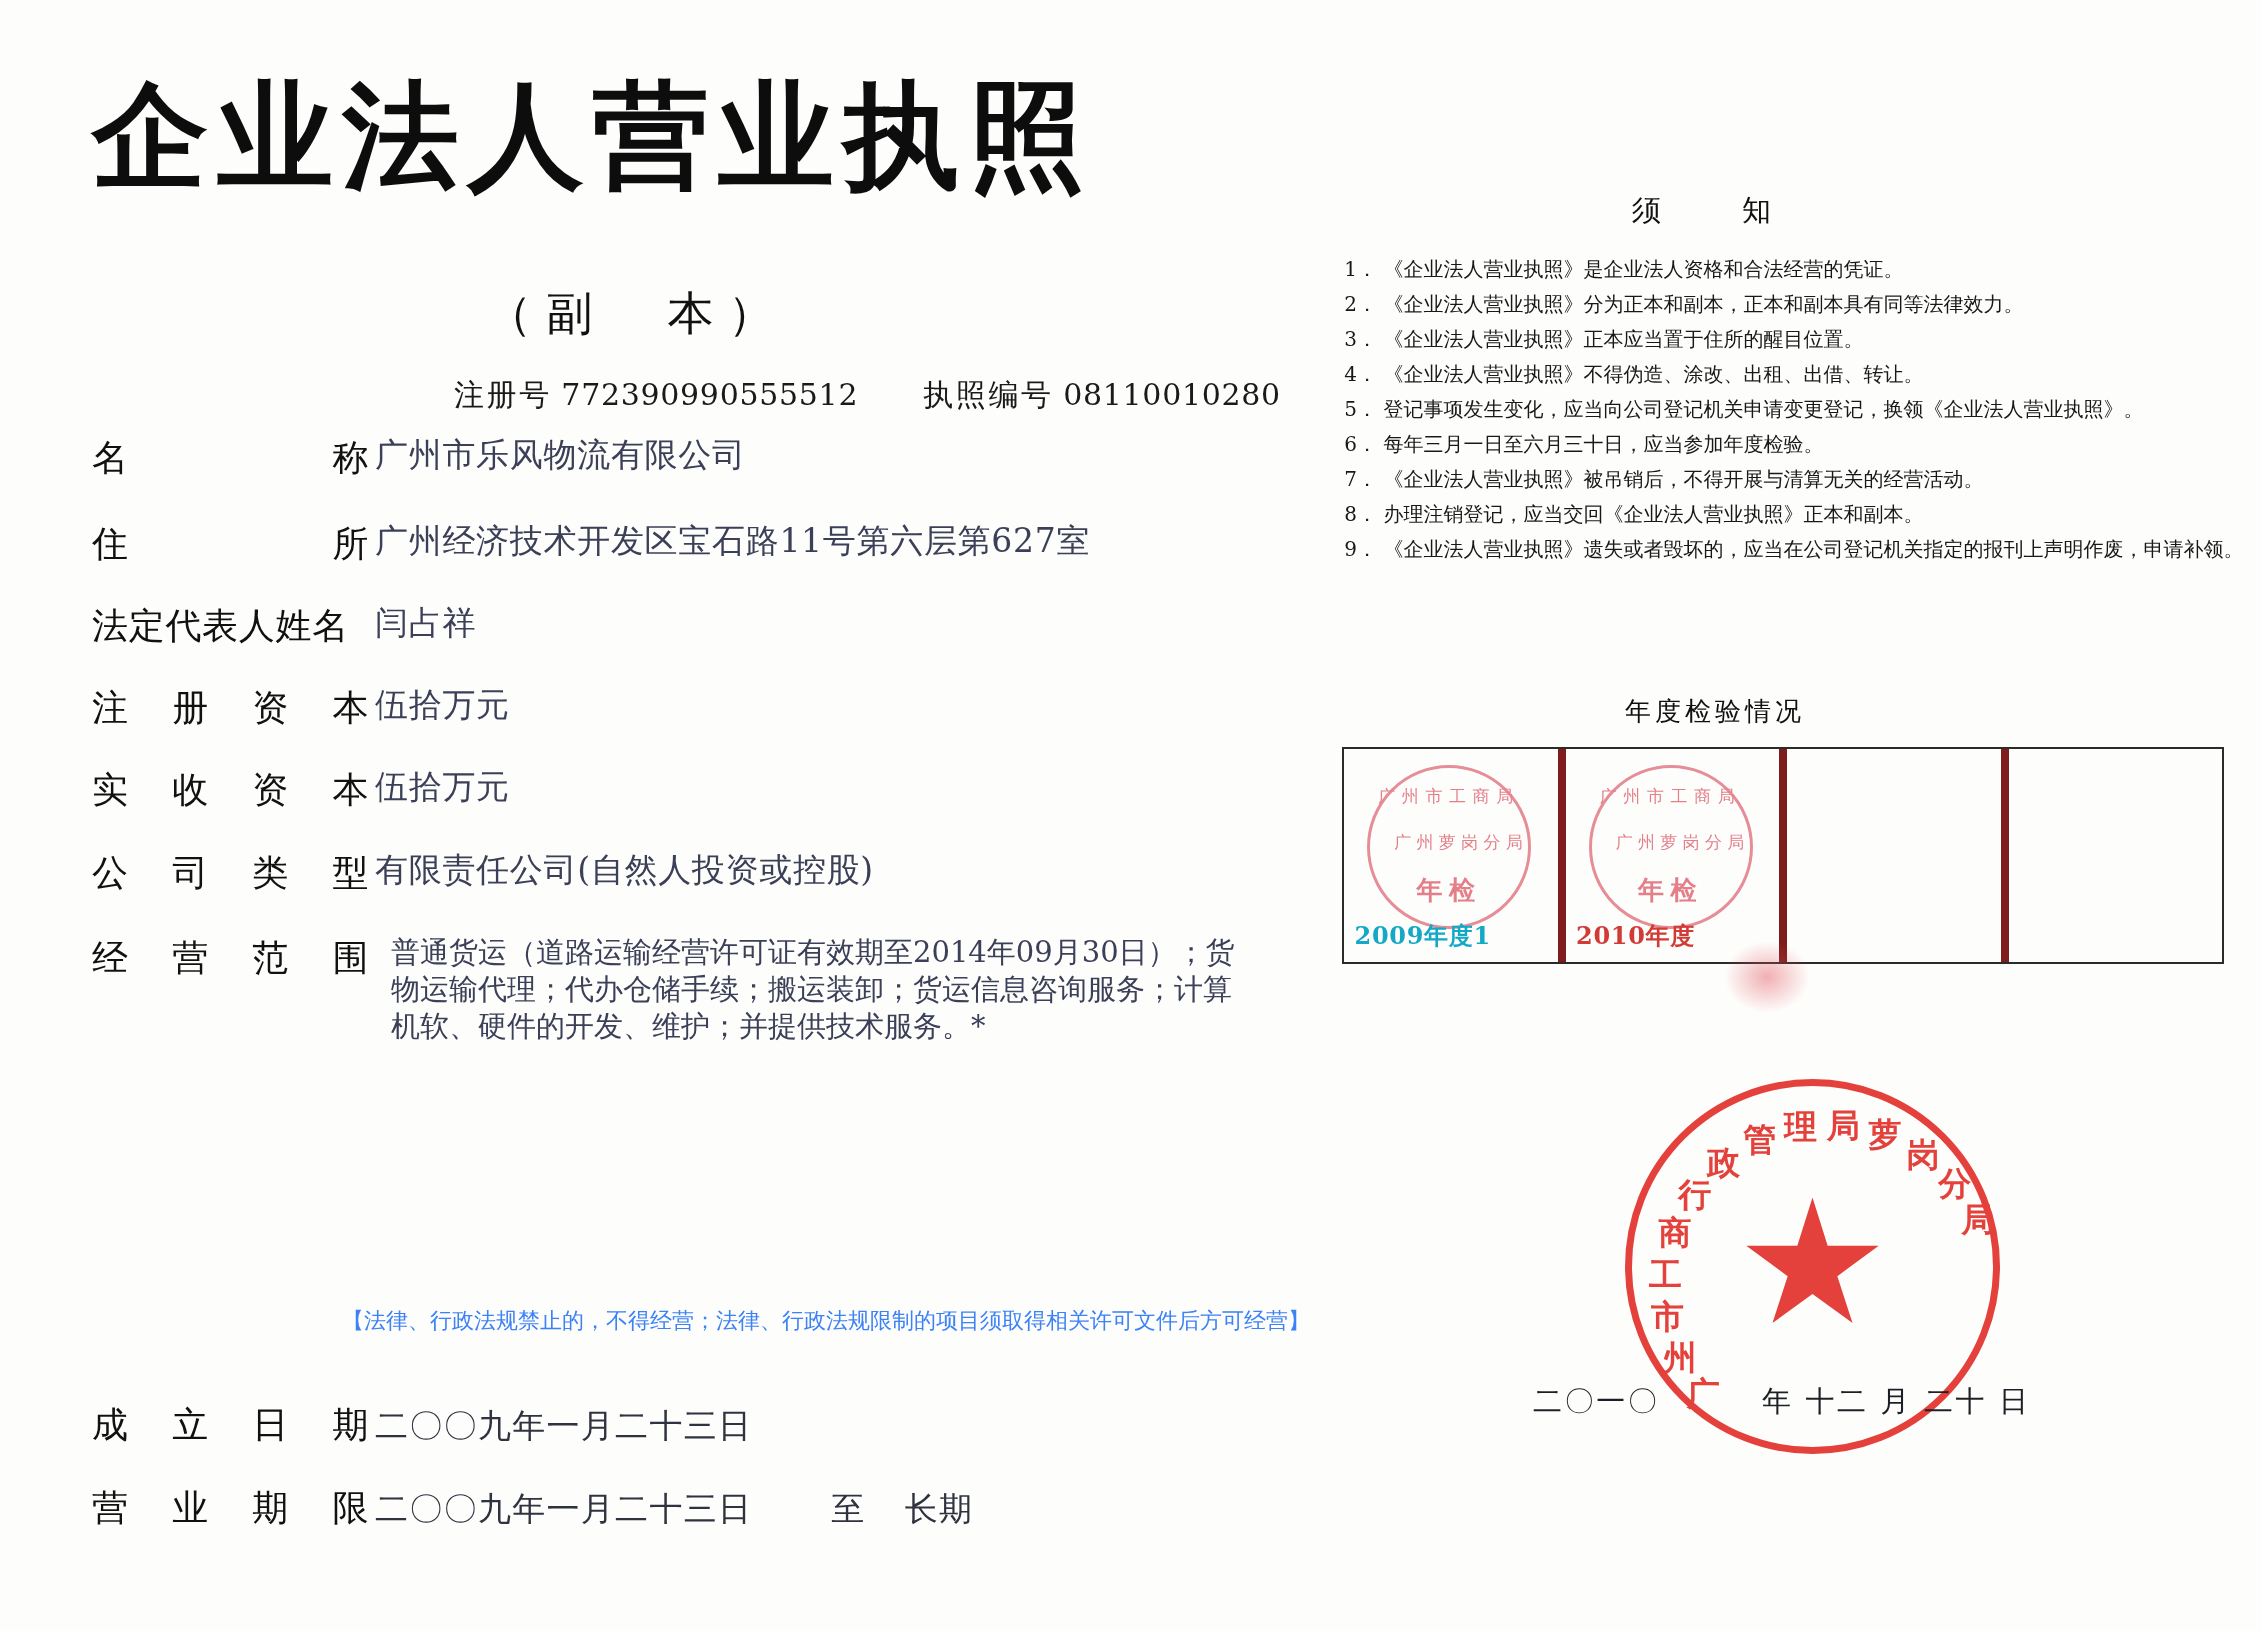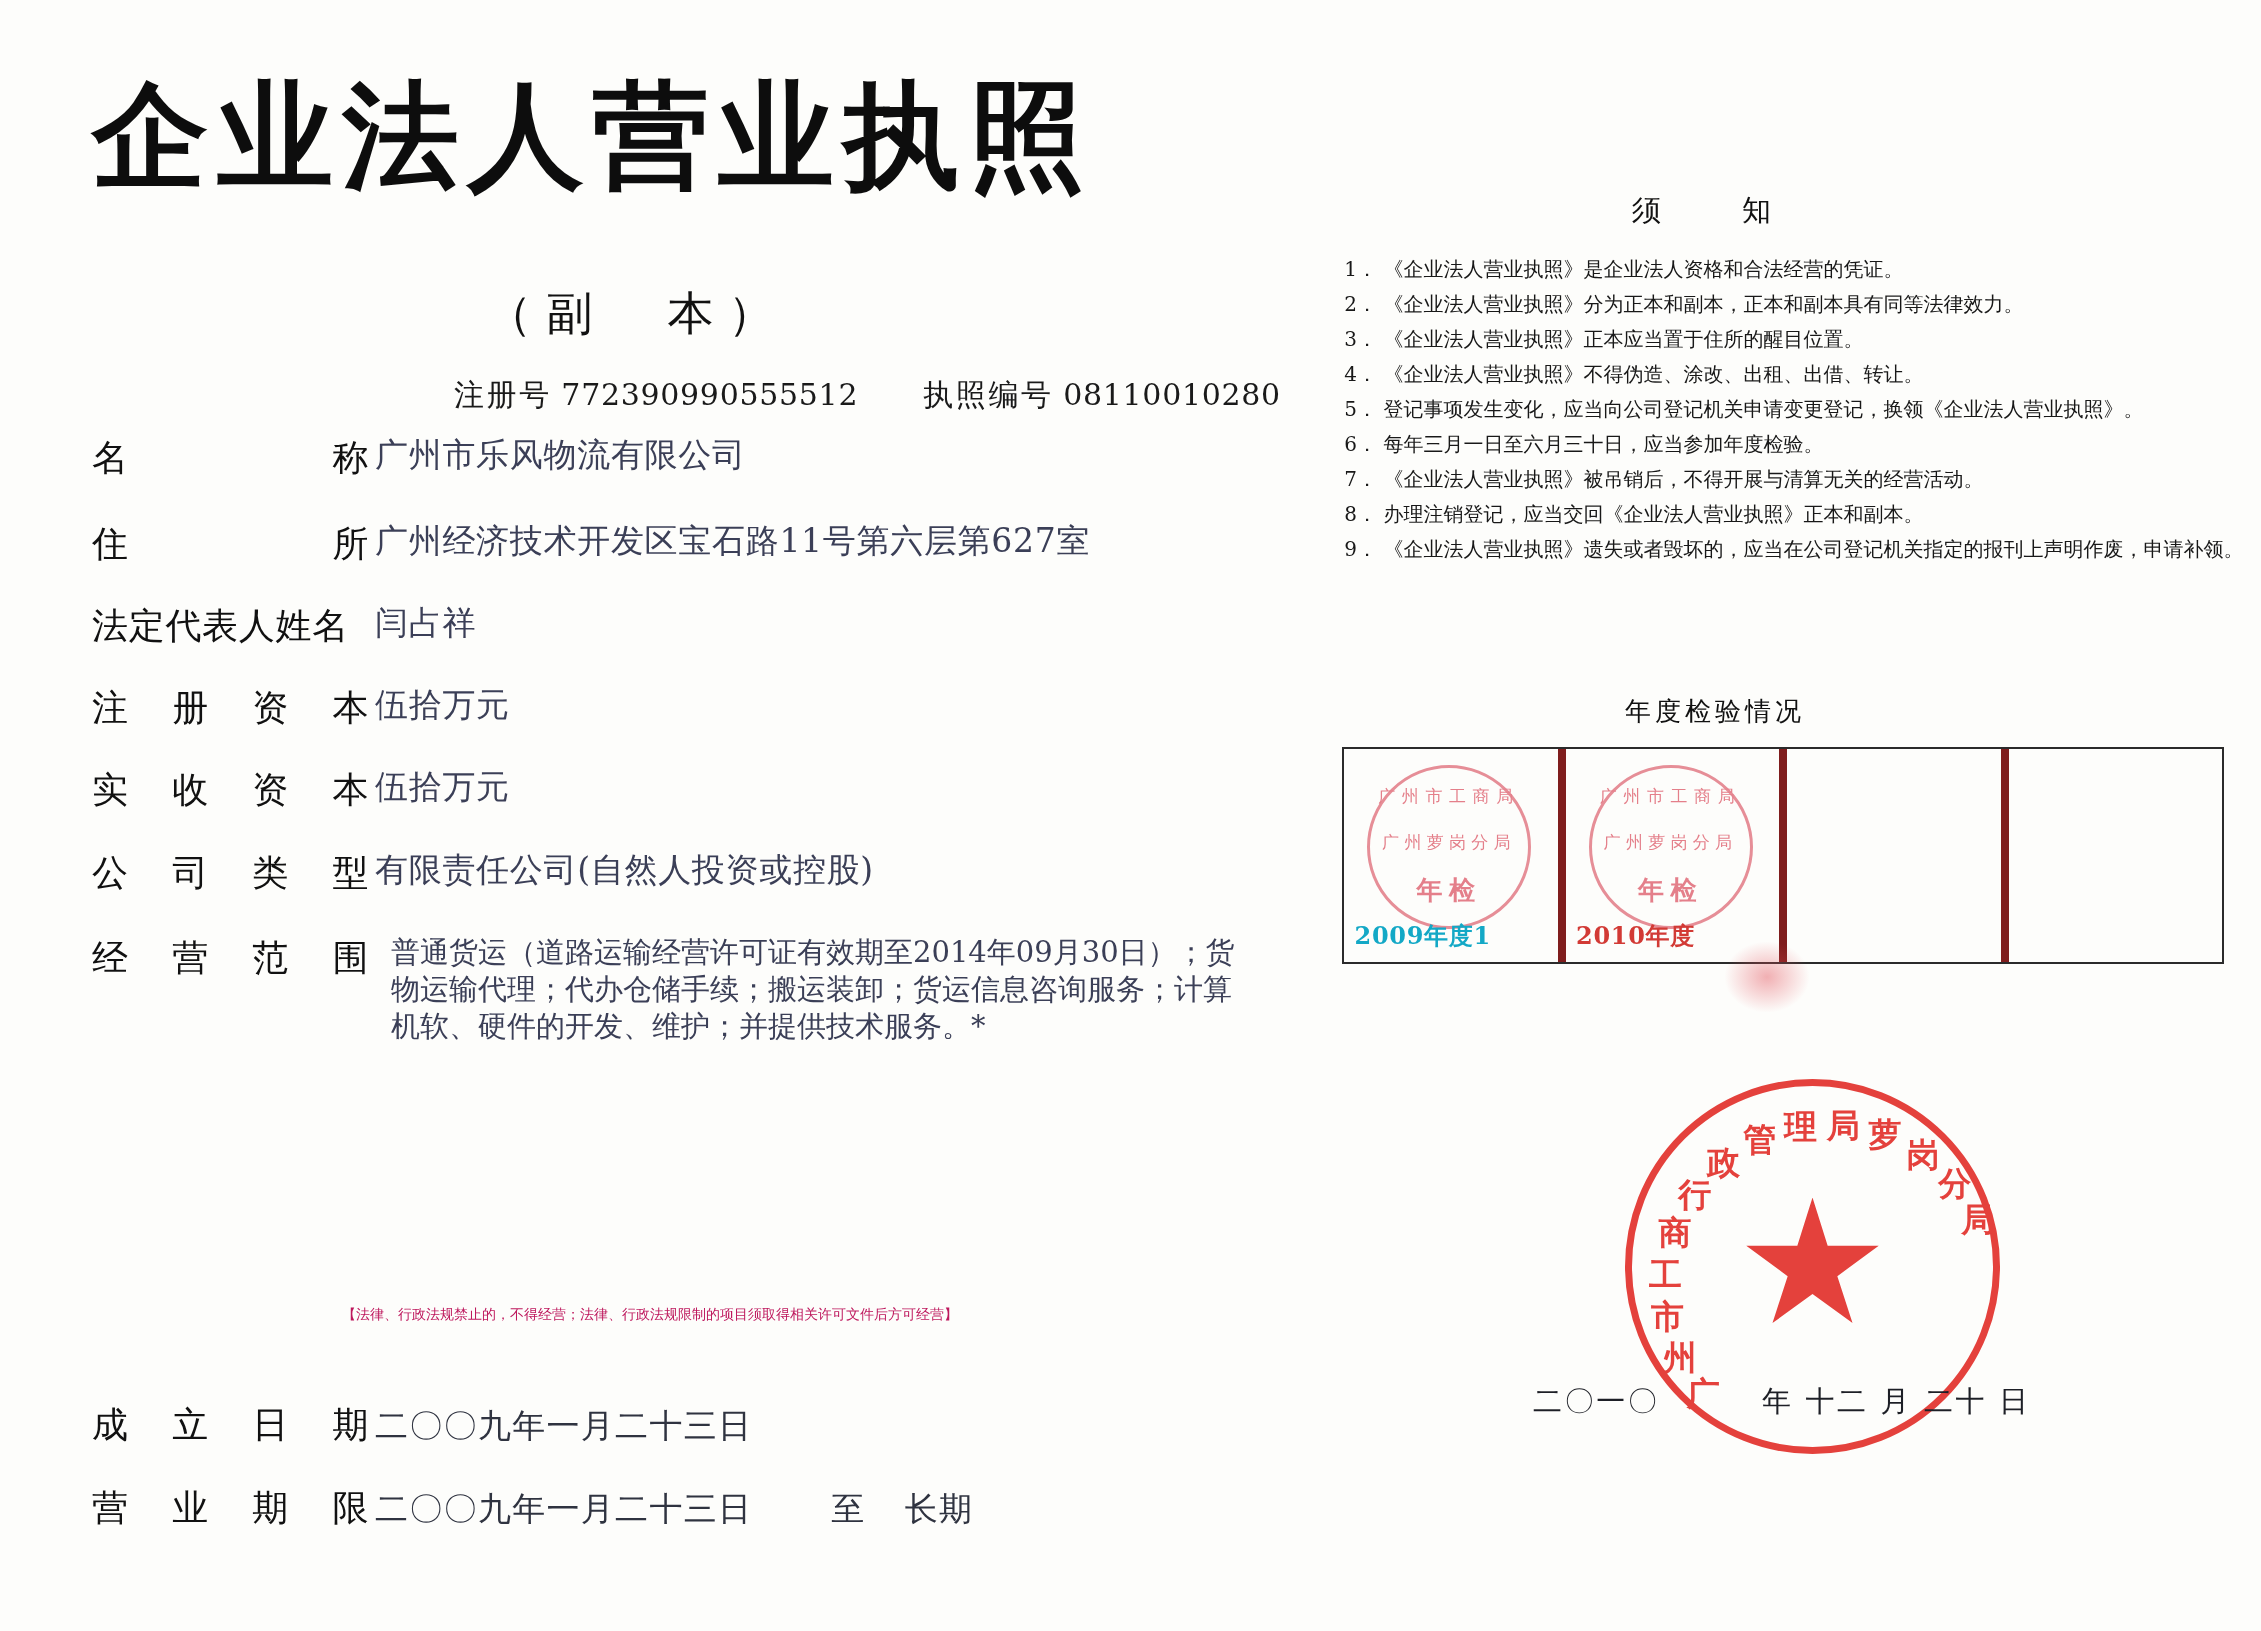--- a/index.html
+++ b/index.html
@@ -102,22 +102,22 @@
   .f-type     { top: 849px; }
   .f-scope    { top: 934px; }
 
   .scope-text { max-width: 868px; }
 
   .footnote {
     position: absolute;
     left: 342px;
     top: 1306px;
     font-family: Liberation Serif, serif;
-    font-size: 14px;
-    color: #be185d;
+    font-size: 22px;
+    color: #3b82f6;
     white-space: nowrap;
   }
 
   .d-row {
     position: absolute;
     left: 92px;
     display: flex;
     align-items: baseline;
   }
   .d-row .flabel {
@@ -236,21 +236,21 @@
   .cell-stamp .st-top,
   .cell-stamp .st-mid,
   .cell-stamp .st-bot {
     position: absolute;
     width: 100%;
     text-align: center;
     color: #e06a77;
     font-family: "DejaVu Serif", "Liberation Serif", serif;
   }
   .cell-stamp .st-top { top: 17px; font-size: 17px; letter-spacing: 6.6px; }
-  .cell-stamp .st-mid { top: 63px; font-size: 17px; letter-spacing: 5.3px; }
+  .cell-stamp .st-mid { top: 63px; font-size: 17px; letter-spacing: 5.3px; text-align: right; }
   .cell-stamp .st-bot { top: 105px; font-size: 26px; font-weight: bold; letter-spacing: 6.6px; }
 
   .annual-footnote {
     position: absolute;
     left: 0px;
     top: 1023px;
     width: 945px;
     text-align: center;
     font-family: "DejaVu Serif", "Liberation Serif", serif;
     font-size: 21px;

